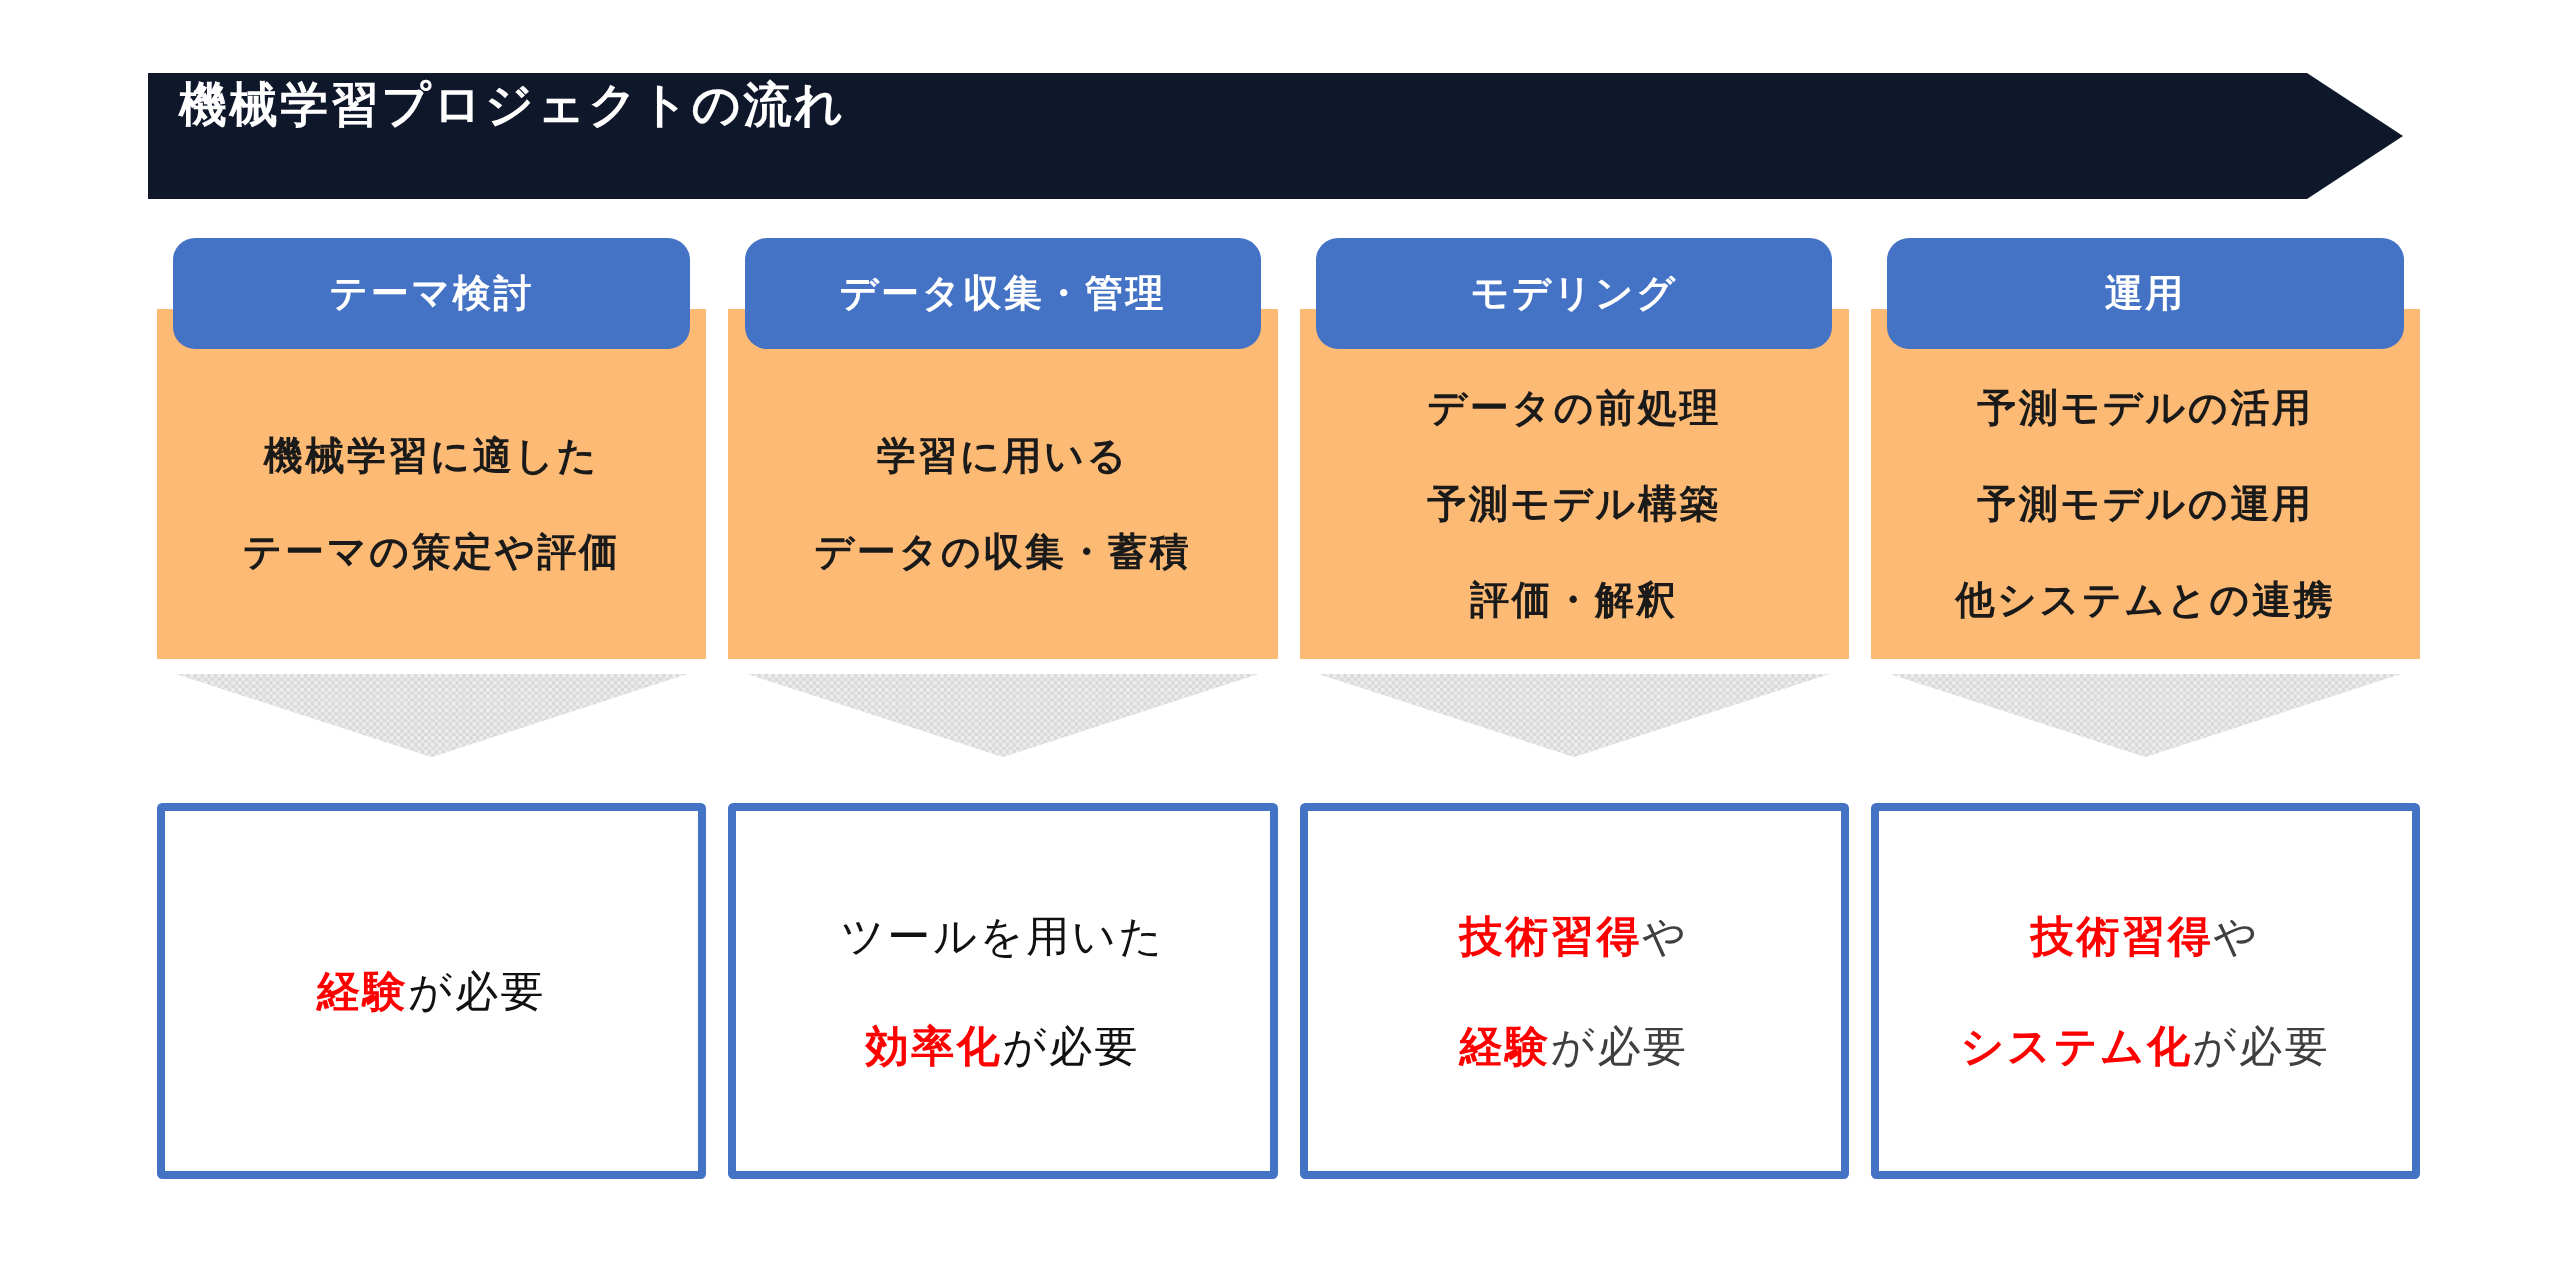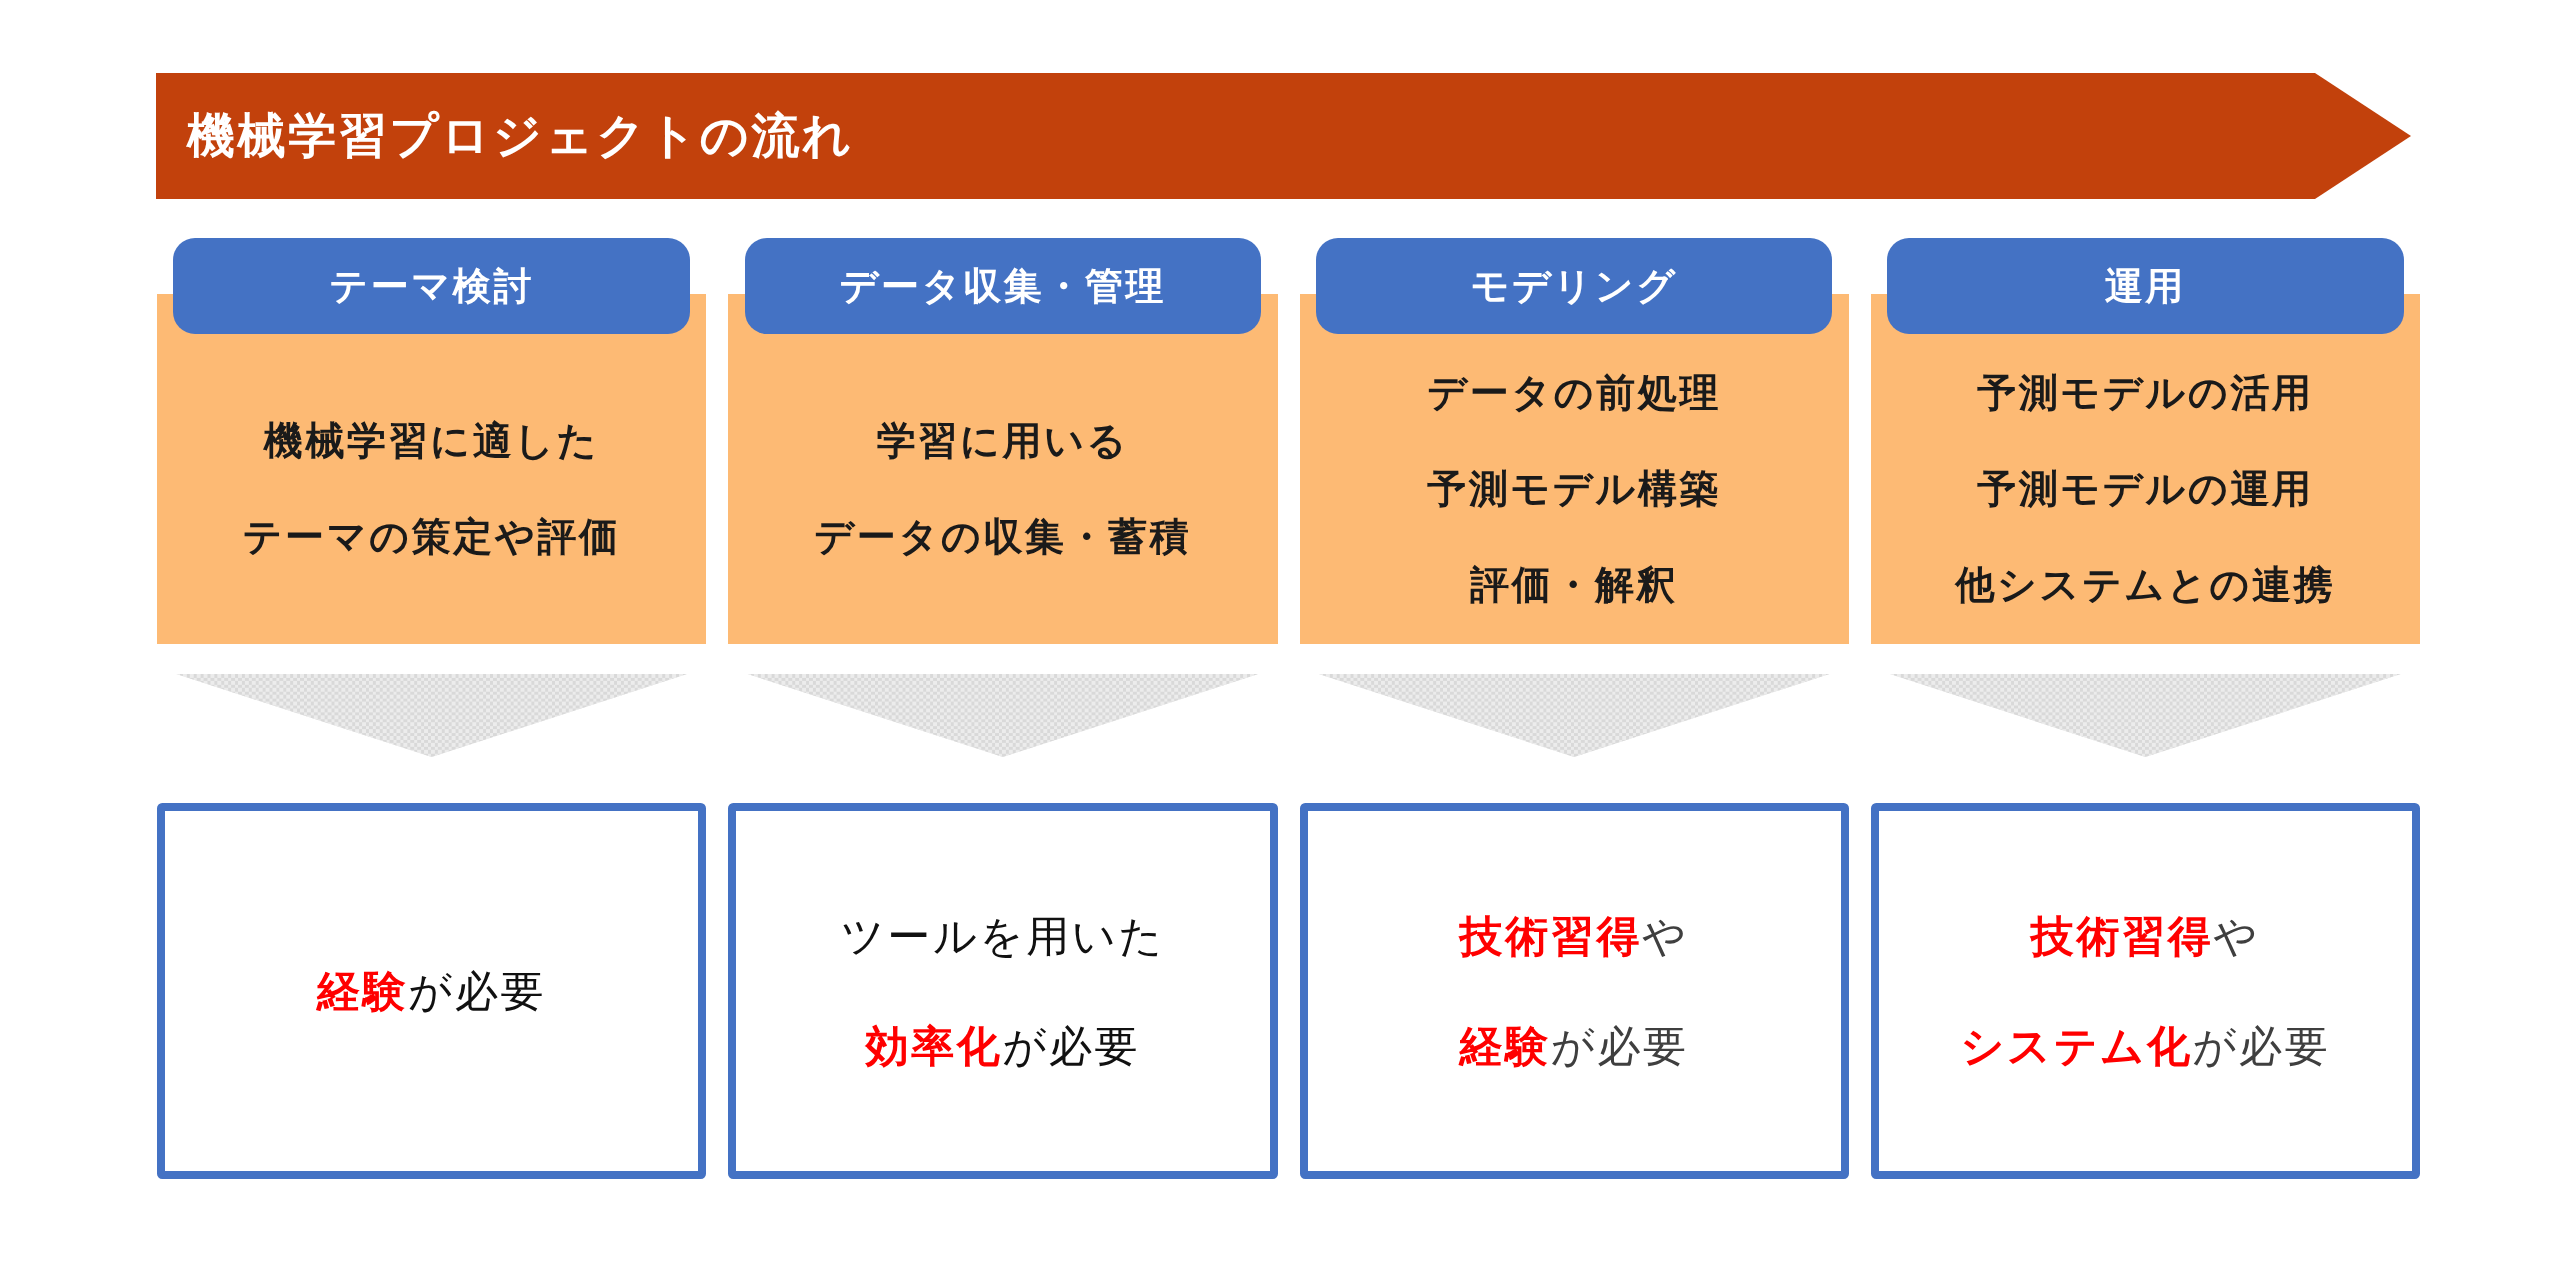--- a/index.html
+++ b/index.html
@@ -5,38 +5,38 @@
   html,body{margin:0;padding:0;}
   body{
     width:2576px;height:1262px;background:#ffffff;
     font-family:"Liberation Sans",sans-serif;
     -webkit-font-smoothing:antialiased;
   }
   .stage{position:relative;width:2576px;height:1262px;overflow:hidden;}
 
   
   .banner{
-    position:absolute;left:156px;top:73px;width:2255px;height:126px;
-    background:#c2410c;
+    position:absolute;left:148px;top:73px;width:2255px;height:126px;
+    background:#0f172a;
     clip-path:polygon(0 0,2159px 0,100% 50%,2159px 100%,0 100%);
-    display:flex;align-items:center;
+    display:flex;
   }
   .banner-title{
     color:#ffffff;font-weight:bold;font-size:48px;letter-spacing:2.6px;
     padding-left:31px;white-space:nowrap;
   }
 
   
   .grid{position:absolute;left:157px;width:2263px;display:flex;gap:22px;}
   .grid>*{flex:1 1 0;min-width:0;}
 
   .cols{top:238px;}
   .col{display:flex;flex-direction:column;align-items:center;}
   .pill{
-    width:94%;height:96px;background:#4472C4;border-radius:22px;
+    width:94%;height:111px;background:#4472C4;border-radius:22px;
     color:#ffffff;font-weight:bold;font-size:38px;letter-spacing:2.6px;
     display:flex;align-items:center;justify-content:center;
     position:relative;z-index:2;white-space:nowrap;
   }
   .panel{
     width:100%;height:350px;background:#fdba74;margin-top:-40px;
     box-sizing:border-box;padding-top:40px;
     display:flex;flex-direction:column;align-items:center;justify-content:center;
     position:relative;z-index:1;
   }

